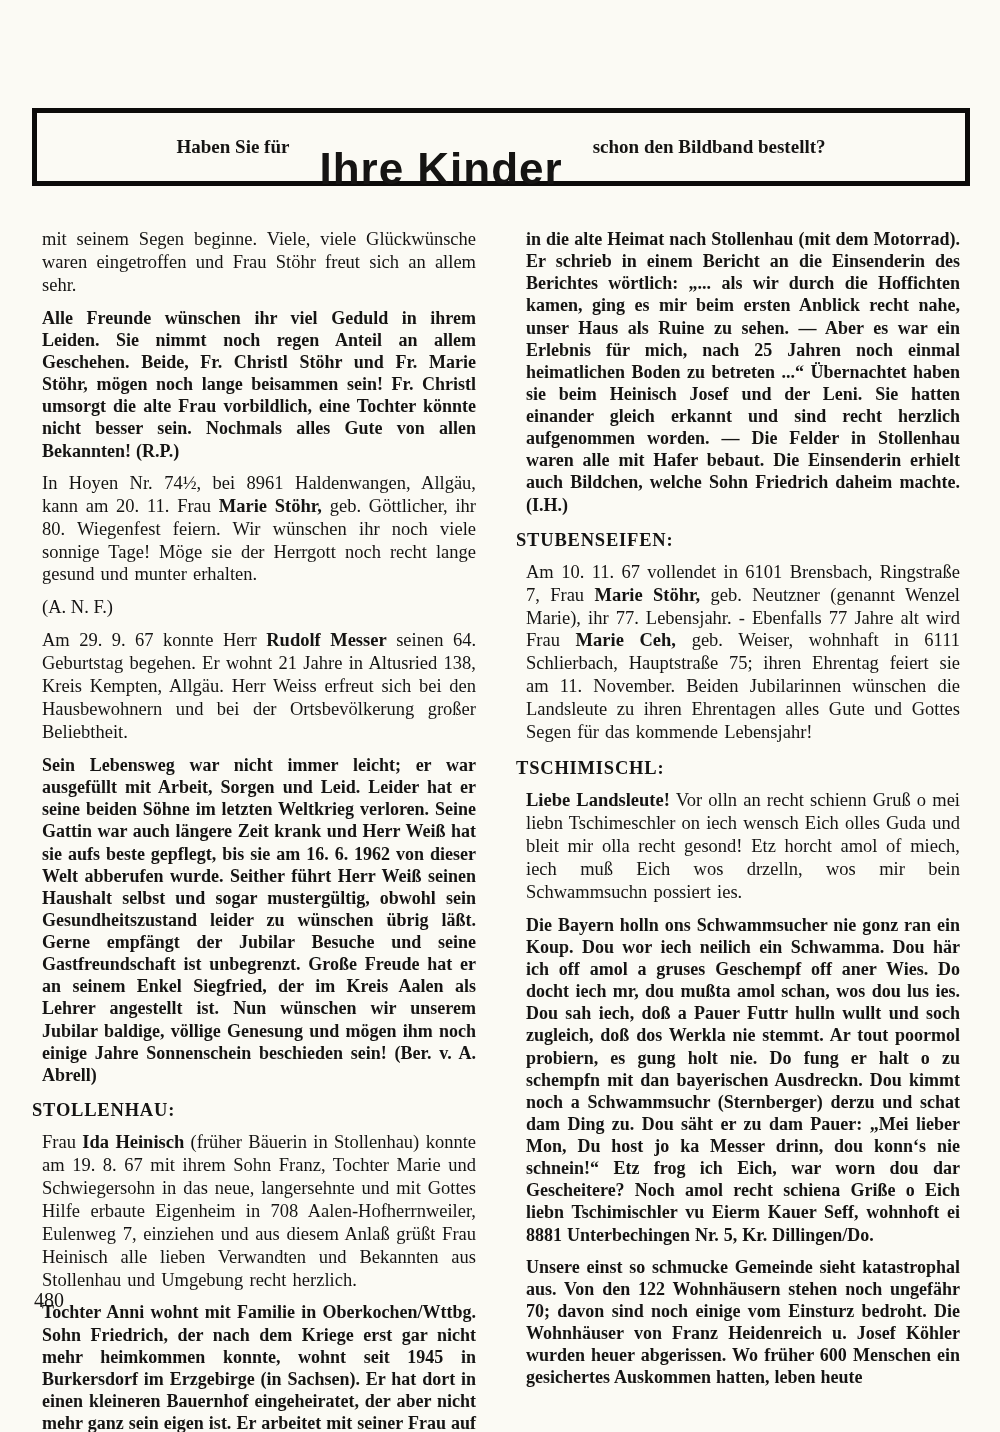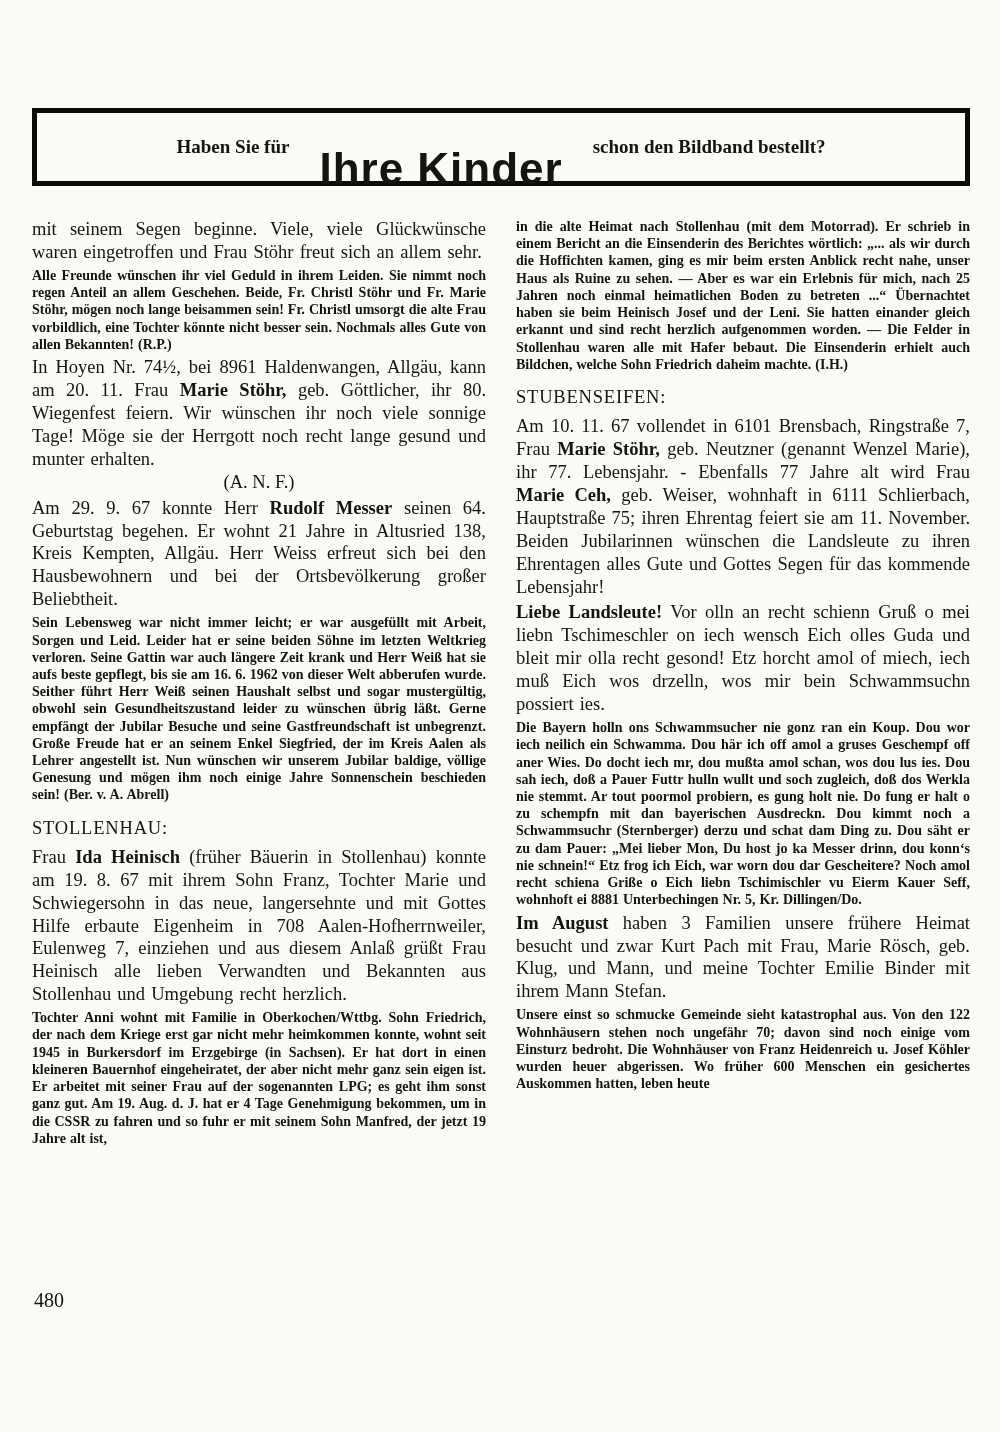--- a/index.html
+++ b/index.html
@@ -45,43 +45,43 @@
     position: relative;
     top: -2px;
     margin-top: 48px;
   }
   .columns {
     display: flex;
     gap: 30px;
     align-items: flex-start;
   }
   .col { flex: 1 1 0; min-width: 0; }
-  p { margin: 0; text-align: justify; }
+  p { margin: 10px; text-align: justify; }
   p.body {
     font-size: 18.5px;
     line-height: 1.24;
     word-spacing: 1.5px;
   }
   p.small {
-    font-size: 14px;
+    font-size: 18px;
     line-height: 1.23;
     font-weight: bold;
     word-spacing: 0.5px;
   }
   p.heading {
     font-size: 18.5px;
-    font-weight: normal;
+    font-weight: bold;
     letter-spacing: 0.8px;
     text-align: left;
     margin: 14px 0 7px 0;
   }
   p.sig {
     font-size: 18.5px;
     line-height: 1.24;
-    text-align: center;
+    text-align: left;
   }
   p.body + p.small, p.small + p.body, p.body + p.body, p.sig + p.body { margin-top: 3px; }
   span.b { font-weight: bold; }
   .page-number {
     position: absolute;
     left: 34px;
     top: 1289px;
     font-size: 20px;
     font-family: "Liberation Serif", serif;
   }
@@ -106,22 +106,22 @@
         <p class="body"><span>Am 29. 9. 67 konnte Herr </span><span class="b">Rudolf Messer</span><span> seinen 64. Geburtstag begehen. Er wohnt 21 Jahre in Altusried 138, Kreis Kempten, Allgäu. Herr Weiss erfreut sich bei den Hausbewohnern und bei der Ortsbevölkerung großer Beliebtheit.</span></p>
         <p class="small"><span>Sein Lebensweg war nicht immer leicht; er war ausgefüllt mit Arbeit, Sorgen und Leid. Leider hat er seine beiden Söhne im letzten Weltkrieg verloren. Seine Gattin war auch längere Zeit krank und Herr Weiß hat sie aufs beste gepflegt, bis sie am 16. 6. 1962 von dieser Welt abberufen wurde. Seither führt Herr Weiß seinen Haushalt selbst und sogar mustergültig, obwohl sein Gesundheitszustand leider zu wünschen übrig läßt. Gerne empfängt der Jubilar Besuche und seine Gastfreundschaft ist unbegrenzt. Große Freude hat er an seinem Enkel Siegfried, der im Kreis Aalen als Lehrer angestellt ist. Nun wünschen wir unserem Jubilar baldige, völlige Genesung und mögen ihm noch einige Jahre Sonnenschein beschieden sein! (Ber. v. A. Abrell)</span></p>
         <p class="heading"><span>STOLLENHAU:</span></p>
         <p class="body"><span>Frau </span><span class="b">Ida Heinisch</span><span> (früher Bäuerin in Stollenhau) konnte am 19. 8. 67 mit ihrem Sohn Franz, Tochter Marie und Schwiegersohn in das neue, langersehnte und mit Gottes Hilfe erbaute Eigenheim in 708 Aalen-Hofherrnweiler, Eulenweg 7, einziehen und aus diesem Anlaß grüßt Frau Heinisch alle lieben Verwandten und Bekannten aus Stollenhau und Umgebung recht herzlich.</span></p>
         <p class="small"><span>Tochter Anni wohnt mit Familie in Oberkochen/Wttbg. Sohn Friedrich, der nach dem Kriege erst gar nicht mehr heimkommen konnte, wohnt seit 1945 in Burkersdorf im Erzgebirge (in Sachsen). Er hat dort in einen kleineren Bauernhof eingeheiratet, der aber nicht mehr ganz sein eigen ist. Er arbeitet mit seiner Frau auf der sogenannten LPG; es geht ihm sonst ganz gut. Am 19. Aug. d. J. hat er 4 Tage Genehmigung bekommen, um in die CSSR zu fahren und so fuhr er mit seinem Sohn Manfred, der jetzt 19 Jahre alt ist,</span></p>
       </div>
     <div class="col">
         <p class="small"><span>in die alte Heimat nach Stollenhau (mit dem Motorrad). Er schrieb in einem Bericht an die Einsenderin des Berichtes wörtlich: „... als wir durch die Hoffichten kamen, ging es mir beim ersten Anblick recht nahe, unser Haus als Ruine zu sehen. — Aber es war ein Erlebnis für mich, nach 25 Jahren noch einmal heimatlichen Boden zu betreten ...“ Übernachtet haben sie beim Heinisch Josef und der Leni. Sie hatten einander gleich erkannt und sind recht herzlich aufgenommen worden. — Die Felder in Stollenhau waren alle mit Hafer bebaut. Die Einsenderin erhielt auch Bildchen, welche Sohn Friedrich daheim machte. (I.H.)</span></p>
         <p class="heading"><span>STUBENSEIFEN:</span></p>
         <p class="body"><span>Am 10. 11. 67 vollendet in 6101 Brensbach, Ringstraße 7, Frau </span><span class="b">Marie Stöhr,</span><span> geb. Neutzner (genannt Wenzel Marie), ihr 77. Lebensjahr. - Ebenfalls 77 Jahre alt wird Frau </span><span class="b">Marie Ceh,</span><span> geb. Weiser, wohnhaft in 6111 Schlierbach, Hauptstraße 75; ihren Ehrentag feiert sie am 11. November. Beiden Jubilarinnen wünschen die Landsleute zu ihren Ehrentagen alles Gute und Gottes Segen für das kommende Lebensjahr!</span></p>
+        <p class="heading"><span>TSCHIMISCHL:</span></p>
         <p class="body"><span class="b">Liebe Landsleute!</span><span> Vor olln an recht schienn Gruß o mei liebn Tschimeschler on iech wensch Eich olles Guda und bleit mir olla recht gesond! Etz horcht amol of miech, iech muß Eich wos drzelln, wos mir bein Schwammsuchn possiert ies.</span></p>
         <p class="small"><span>Die Bayern holln ons Schwammsucher nie gonz ran ein Koup. Dou wor iech neilich ein Schwamma. Dou här ich off amol a gruses Geschempf off aner Wies. Do docht iech mr, dou mußta amol schan, wos dou lus ies. Dou sah iech, doß a Pauer Futtr hulln wullt und soch zugleich, doß dos Werkla nie stemmt. Ar tout poormol probiern, es gung holt nie. Do fung er halt o zu schempfn mit dan bayerischen Ausdreckn. Dou kimmt noch a Schwammsuchr (Sternberger) derzu und schat dam Ding zu. Dou säht er zu dam Pauer: „Mei lieber Mon, Du host jo ka Messer drinn, dou konn‘s nie schnein!“ Etz frog ich Eich, war worn dou dar Gescheitere? Noch amol recht schiena Griße o Eich liebn Tschimischler vu Eierm </span><span class="b">Kauer Seff,</span><span> wohnhoft ei 8881 Unterbechingen Nr. 5, Kr. Dillingen/Do.</span></p>
-        <p class="body"><span class="b">Im August</span><span> haben 3 Familien unsere frühere Heimat besucht und zwar Kurt Pach mit Frau, Marie Rösch, geb. Klug, und Mann, und meine Tochter Emilie Binder mit ihrem Mann Stefan.</span></p>
         <p class="small"><span>Unsere einst so schmucke Gemeinde sieht katastrophal aus. Von den 122 Wohnhäusern stehen noch ungefähr 70; davon sind noch einige vom Einsturz bedroht. Die Wohnhäuser von Franz Heidenreich u. Josef Köhler wurden heuer abgerissen. Wo früher 600 Menschen ein gesichertes Auskommen hatten, leben heute</span></p>
       </div>
   </div>
 
   <div class="page-number">480</div>
 
 </div>
 
 </body></html>

